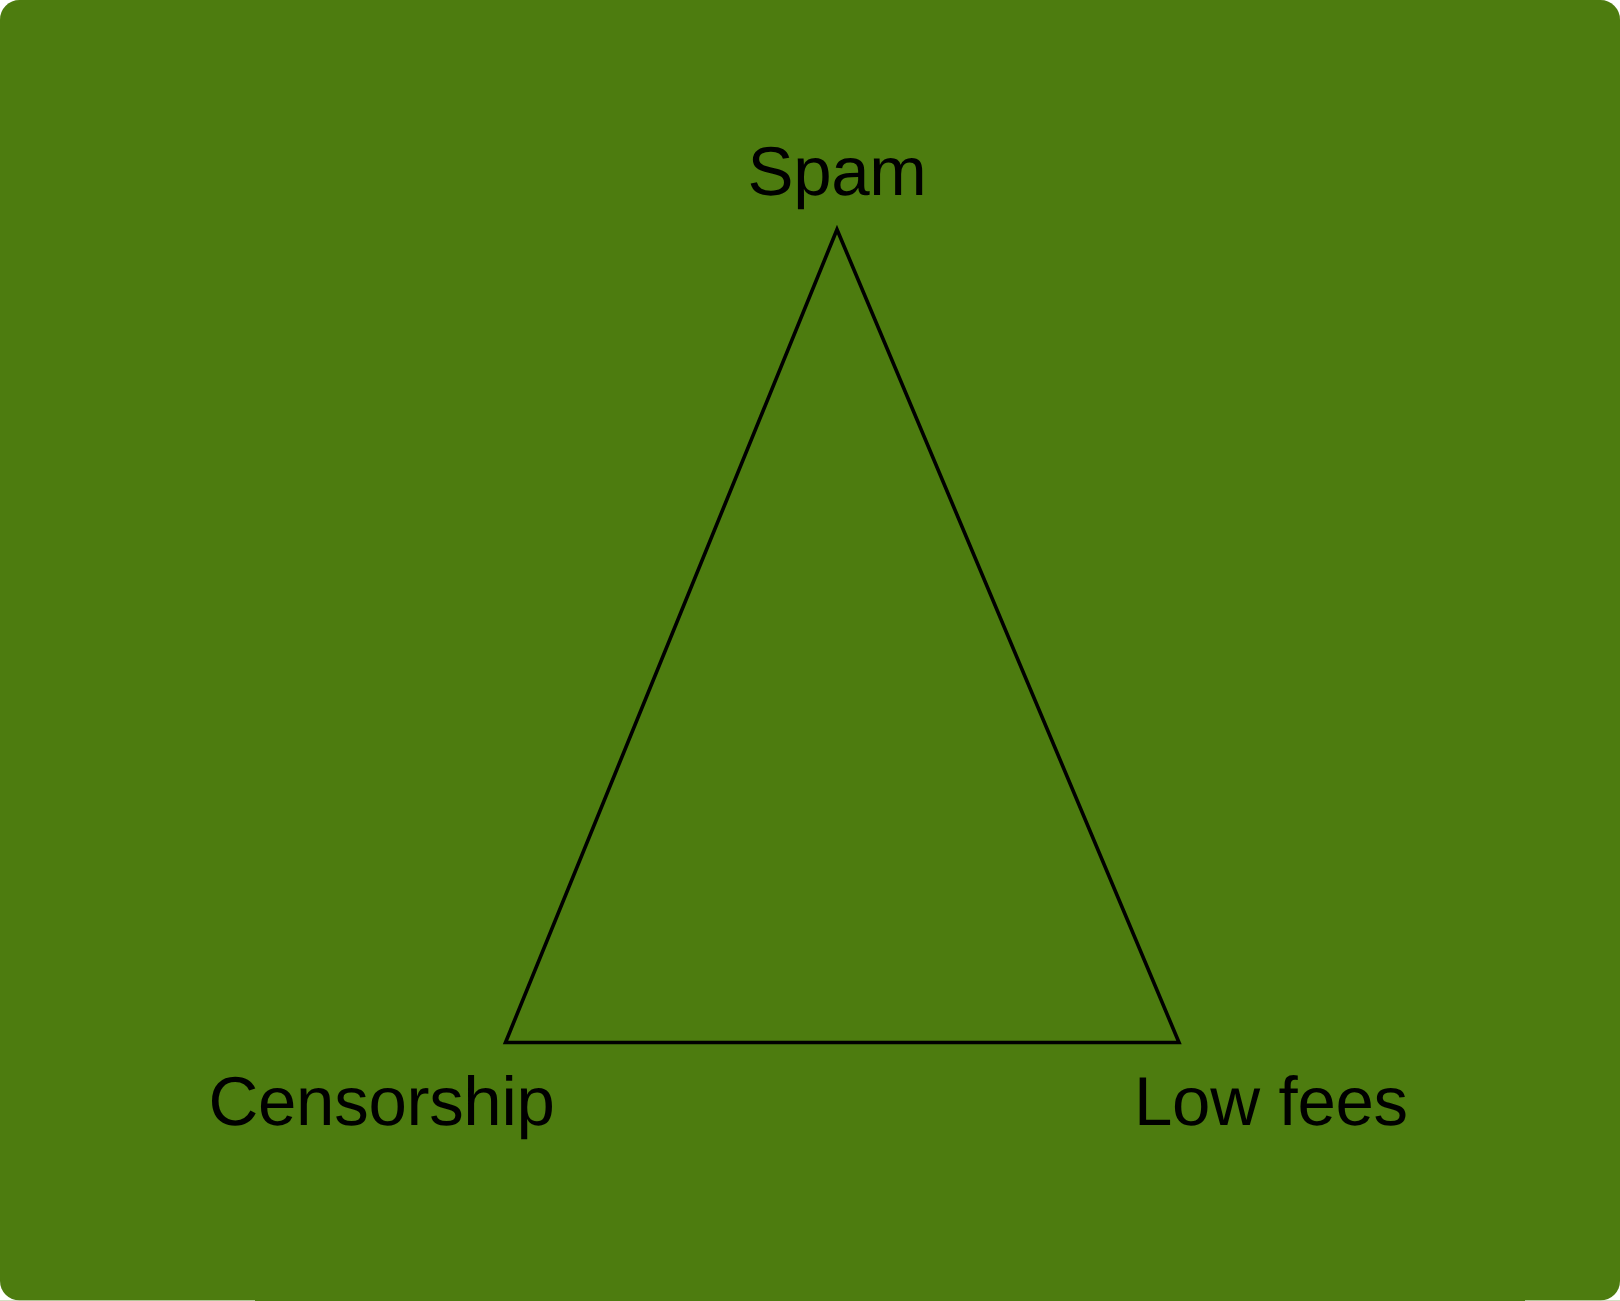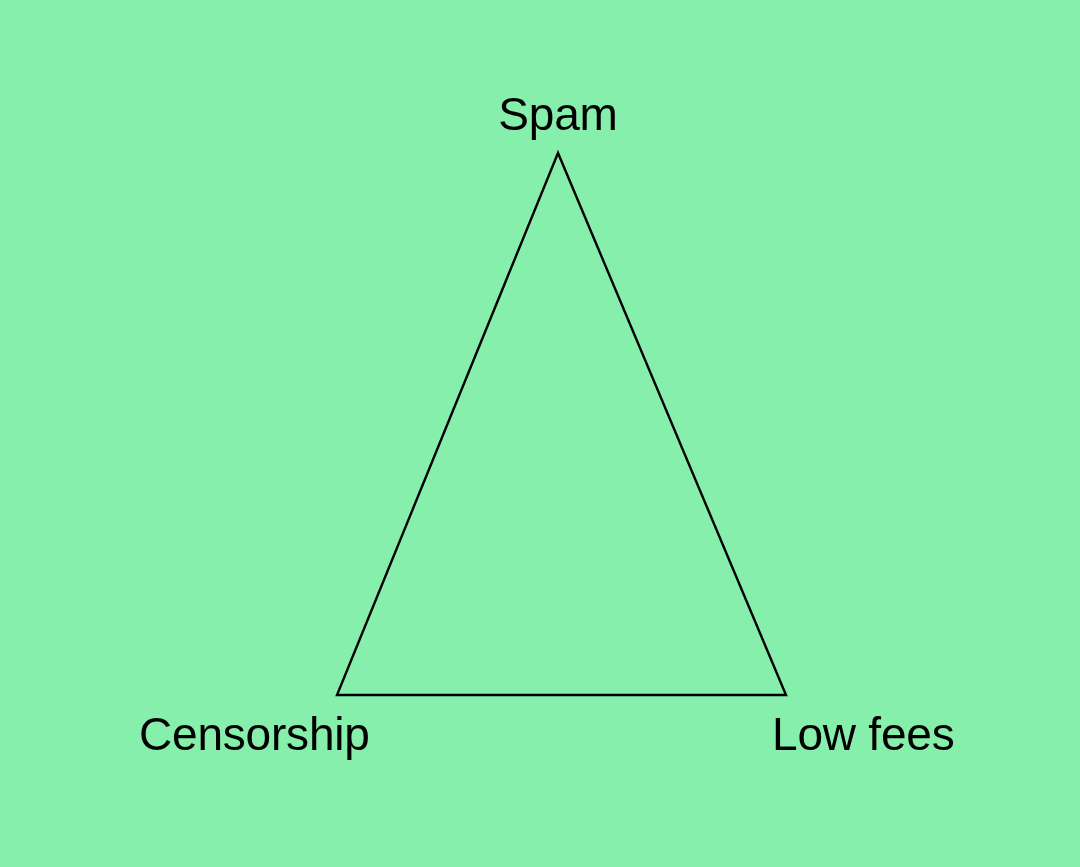--- a/index.html
+++ b/index.html
@@ -43,29 +43,29 @@
   }
   #label-bottom-left {
     left: 139px;
     top: 704px;
     text-align: center;
   }
   #label-bottom-left .line2 {
     display: block;
   }
   #label-bottom-right {
-    left: 772px;
+    left: 756px;
     top: 704px;
     text-align: right;
   }
 </style>
 </head>
 <body>
 
-<div id="canvas" style="background: #86efac;">
+<div id="canvas" style="background: #4d7c0f; border-radius: 13px;">
 
   <svg id="triangle-svg" viewBox="0 0 1080 867" xmlns="http://www.w3.org/2000/svg">
     <polygon points="558,153 337,695 786,695" fill="none" stroke="#000000" stroke-width="2.4" stroke-linejoin="miter" vector-effect="non-scaling-stroke"></polygon>
   </svg>
 
   <div class="vertex-label" id="label-apex">Spam</div>
 
   <div class="vertex-label" id="label-bottom-left"><span class="line1">Censorship</span></div>
 
   <div class="vertex-label" id="label-bottom-right">Low fees</div>

